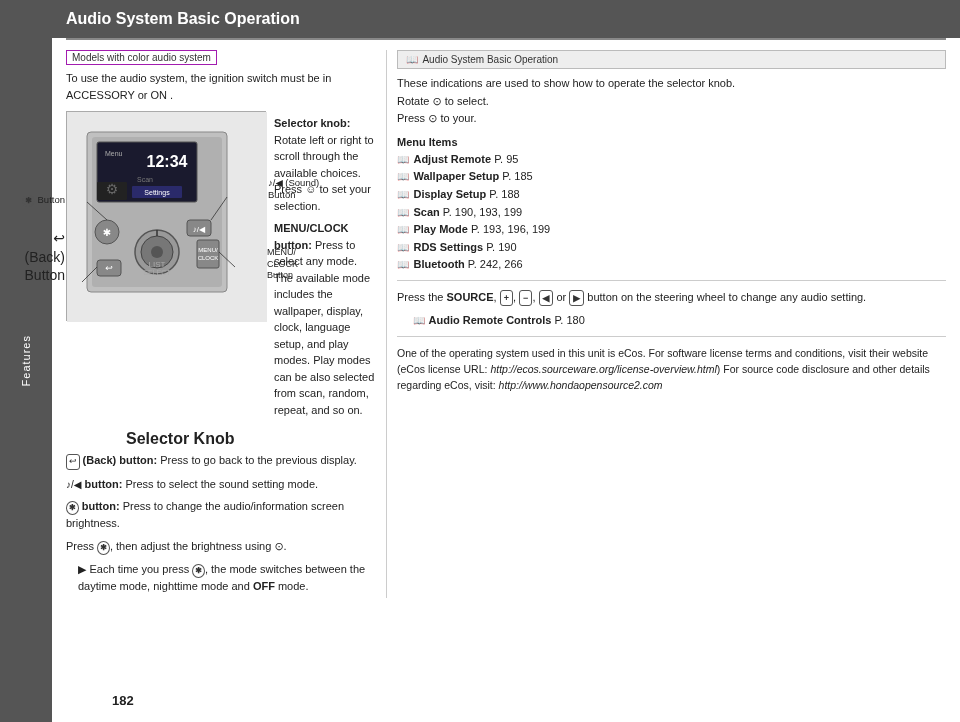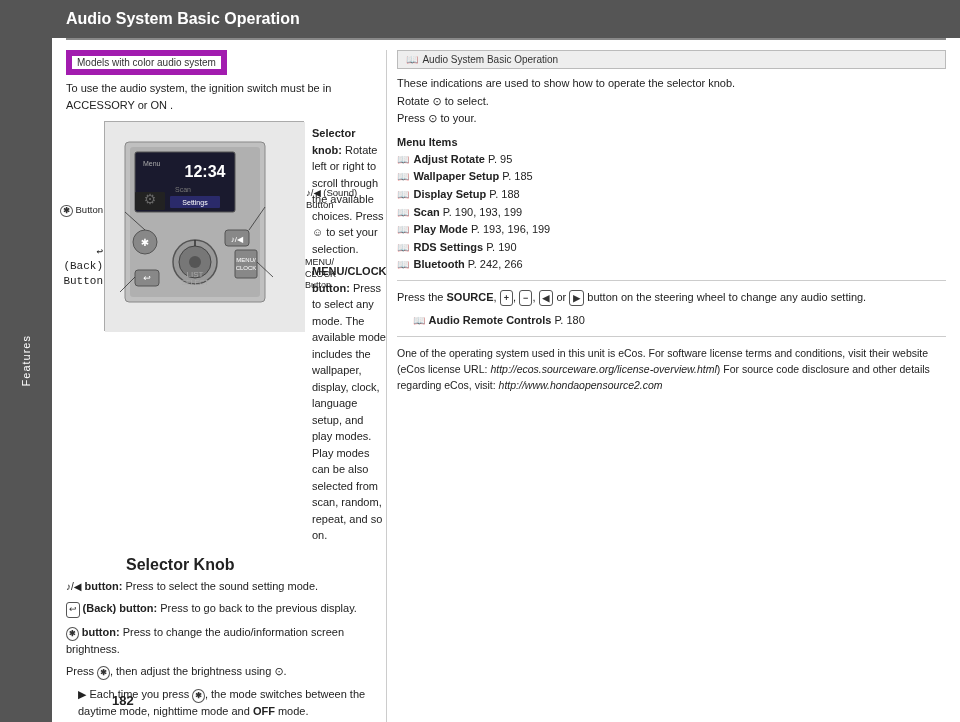--- a/index.html
+++ b/index.html
@@ -93,21 +93,21 @@
     
     .right-col {
       flex: 1;
       padding-left: 10px;
       border-left: 1px solid #ccc;
     }
 
     
     .models-badge {
       display: inline-block;
-      border: 6px solid #a21caf;
+      border: 1px solid #a21caf;
       font-size: 10px;
       padding: 1px 5px;
       margin-bottom: 5px;
       color: #333;
     }
 
     .intro-text {
       font-size: 11px;
       line-height: 1.5;
       margin-bottom: 8px;
@@ -115,21 +115,20 @@
     }
 
     
     .diagram-box {
       border: 1px solid #aaa;
       width: 200px;
       height: 210px;
       position: relative;
       background: #f5f5f5;
       margin-bottom: 6px;
-      margin-left: 38px;
     }
 
     
     .diagram-svg {
       width: 200px;
       height: 210px;
     }
 
     .selector-knob-label {
       font-size: 16px;
@@ -352,21 +351,21 @@
               <line x1="152" y1="140" x2="168" y2="155" stroke="#333" stroke-width="0.8"></line>
             </svg>
 
             
             <div class="diagram-label" style="top:82px; left:-48px; text-align:right; width:46px;">
               <span class="icon-star">✱</span> Button
             </div>
             <div class="diagram-label" style="top:65px; right:-68px; text-align:left; width:65px;">
               ♪/◀ (Sound)<br>Button
             </div>
-            <div class="diagram-label" style="bottom:42px; left:-50px; text-align:right; width:48px; font-size:11px;font-family:Liberation Mono, monospace;">
+            <div class="diagram-label" style="bottom:36px; left:-50px; text-align:right; width:48px; font-size:14px;">
               ↩ (Back)<br>Button
             </div>
             <div class="diagram-label" style="bottom:38px; right:-65px; text-align:left; width:63px; font-size:9px;">
               MENU/<br>CLOCK<br>Button
             </div>
           </div>
 
           <div style="flex:1; padding-top:4px;">
             <div class="desc-block">
               <b>Selector knob:</b> Rotate left or right to scroll through the available choices. Press ☺ to set your selection.
@@ -375,24 +374,24 @@
               <b>MENU/CLOCK button:</b> Press to select any mode. The available mode includes the wallpaper, display, clock, language setup, and play modes. Play modes can be also selected from scan, random, repeat, and so on.
             </div>
           </div>
         </div>
 
         
         <div class="selector-knob-label" style="text-align:left; padding-left:60px; margin-bottom:4px;">Selector Knob</div>
 
         
         <div class="desc-block">
+          <span class="icon-back">↩</span> <b>(Back) button:</b> Press to go back to the previous display.
+        </div>
+        <div class="desc-block">
           <span class="icon-music">♪/◀</span> <b>button:</b> Press to select the sound setting mode.
-        </div>
-        <div class="desc-block">
-          <span class="icon-back">↩</span> <b>(Back) button:</b> Press to go back to the previous display.
         </div>
         <div class="desc-block">
           <span class="icon-star">✱</span> <b>button:</b> Press to change the audio/information screen brightness.
         </div>
         <div class="desc-block">
           Press <span class="icon-star">✱</span>, then adjust the brightness using ⊙.
         </div>
         <div class="desc-indent">
           ▶ Each time you press <span class="icon-star">✱</span>, the mode switches between the daytime mode, nighttime mode and <b>OFF</b> mode.
         </div>
@@ -409,21 +408,21 @@
           <div>These indications are used to show how to operate the selector knob.</div>
           <div>Rotate ⊙ to select.</div>
           <div>Press ⊙ to your.</div>
         </div>
 
         <div class="menu-items-header">Menu Items</div>
 
         <div>
           <div class="menu-item-line">
             <span class="menu-book-icon">📖</span>
-            <span><b>Adjust Rotate</b> P. 95</span>
+            <span><b>Adjust Remote</b> P. 95</span>
           </div>
           <div class="menu-item-line">
             <span class="menu-book-icon">📖</span>
             <span><b>Wallpaper Setup</b> P. 185</span>
           </div>
           <div class="menu-item-line">
             <span class="menu-book-icon">📖</span>
             <span><b>Display Setup</b> P. 188</span>
           </div>
           <div class="menu-item-line">

